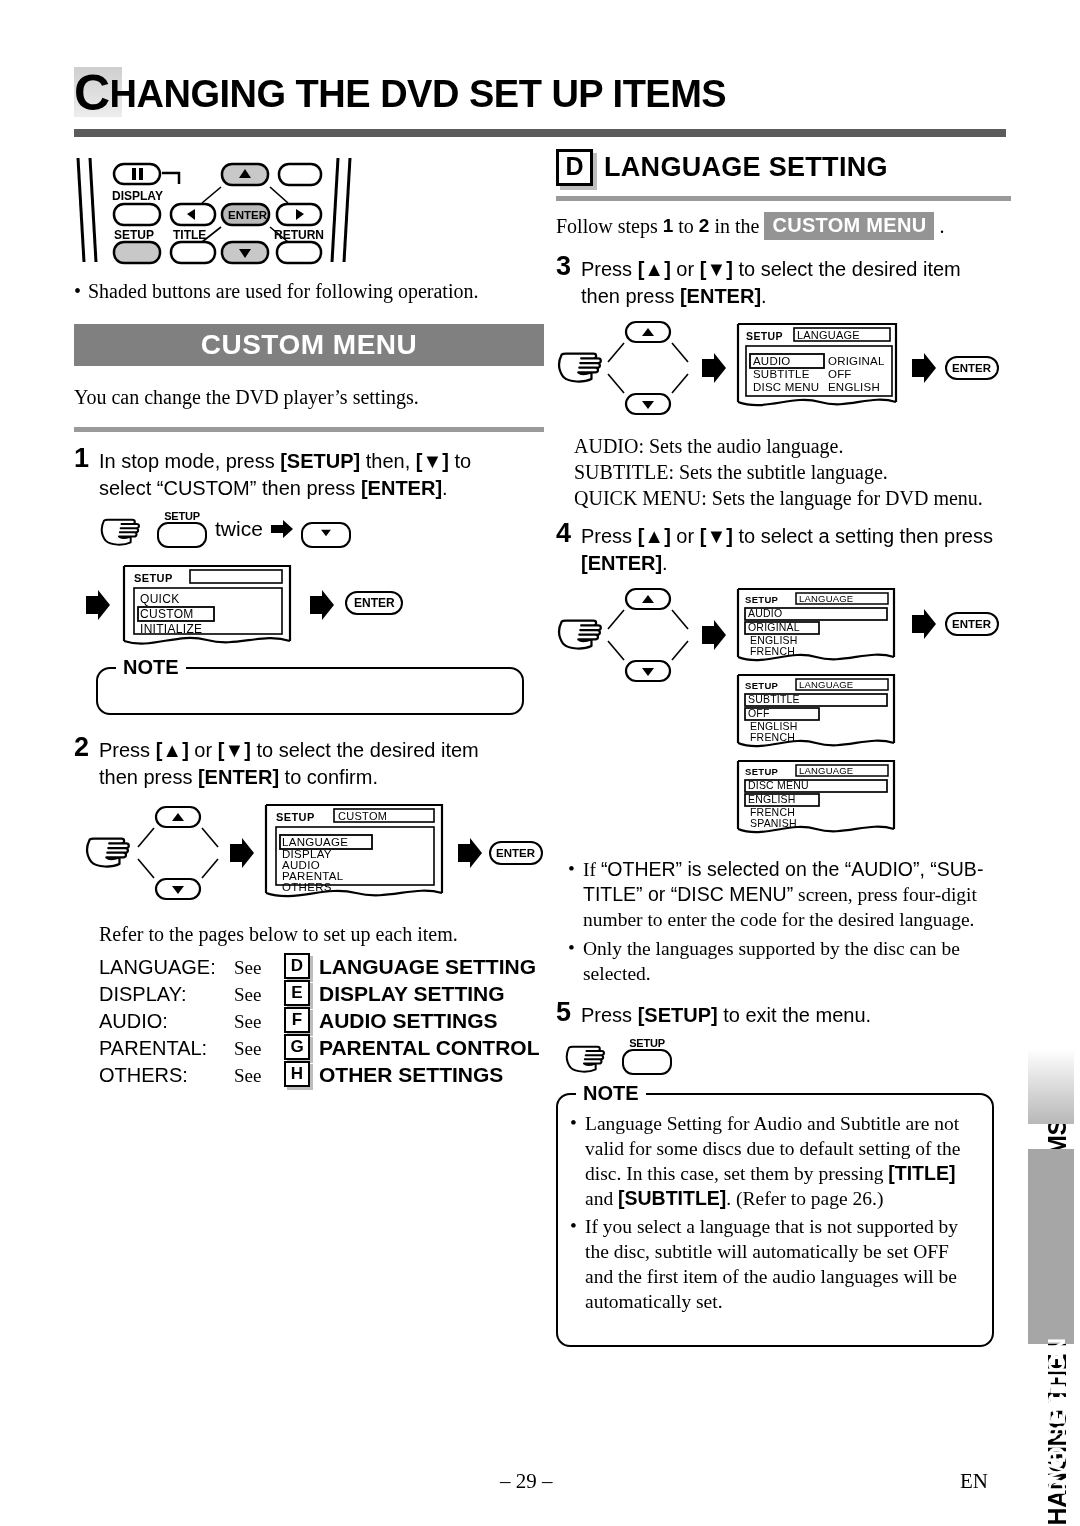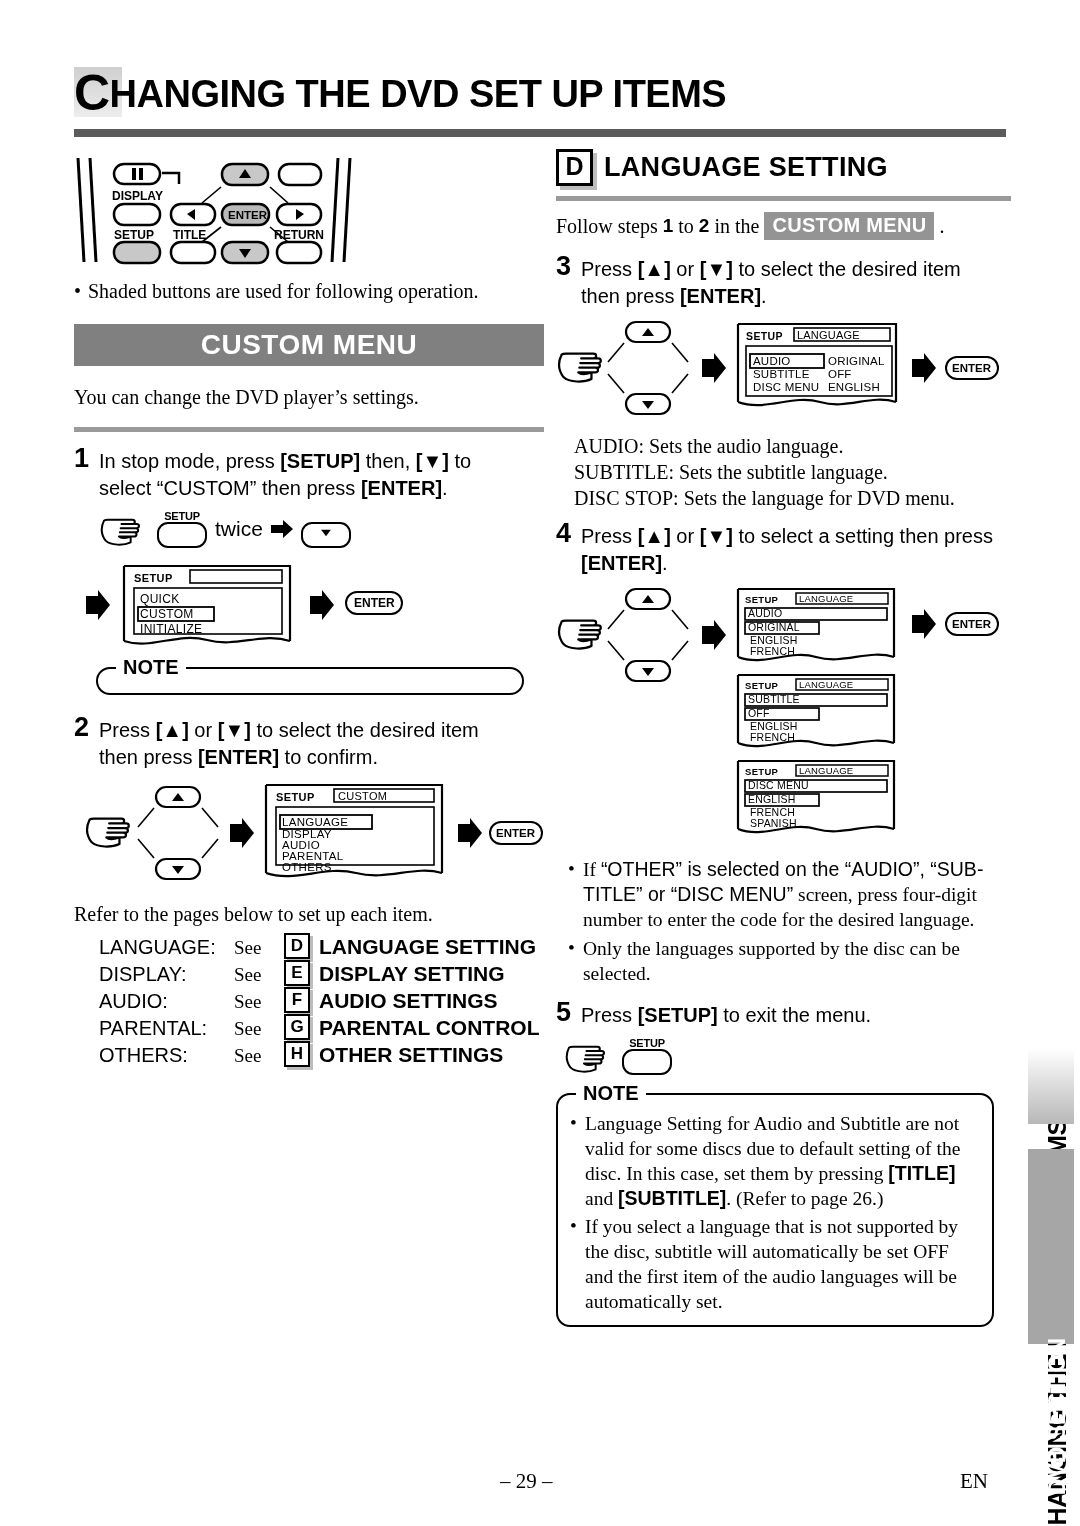--- a/index.html
+++ b/index.html
@@ -60,32 +60,32 @@
   .twice{font-family:"Liberation Sans",sans-serif;font-size:21px;}
   .arrow-r{width:22px;height:18px;}
   .arrow-r svg{display:block;}
 
   
   .diagram{position:relative;margin-top:10px;}
   .diagram svg{display:block;}
 
   
   .notebox{position:relative;border:2.5px solid #000;border-radius:14px;
-     margin-top:14px;padding:16px 12px 8px 12px;}
+     margin-top:14px;padding:16px 12px 28px 12px;}
   .notebox .label{position:absolute;top:-13px;left:18px;background:#fff;
      padding:0 7px;font-family:"Liberation Sans",sans-serif;font-weight:bold;
      font-size:20px;}
   .notebox ul{margin:0;padding:0;list-style:none;}
   .notebox li{position:relative;padding-left:15px;font-size:19.5px;
      line-height:25px;margin-bottom:3px;}
   .notebox li:before{content:"\2022";position:absolute;left:0;top:-1px;}
   .sans{font-family:"Liberation Sans",sans-serif;}
 
   
-  .refer{font-size:20px;margin-top:10px;}
+  .refer{font-size:20px;margin-top:10px;margin-left:25px;}
   .reflist{margin-top:6px;margin-left:25px;}
   .refrow{display:flex;align-items:flex-end;height:27px;}
   .refrow .nm{width:135px;font-family:"Liberation Sans",sans-serif;font-size:20px;}
   .refrow .see{width:50px;font-size:19px;}
   .boxletter{display:inline-block;width:22px;height:22px;border:2.5px solid #000;
      background:#fff;font-family:"Liberation Sans",sans-serif;font-weight:bold;
      font-size:17px;text-align:center;line-height:21px;position:relative;
      box-shadow:3px 3px 0 #bdbdbd;margin-right:9px;}
   .refrow .tt{font-family:"Liberation Sans",sans-serif;font-weight:bold;font-size:21px;}
 
@@ -406,21 +406,21 @@
         <text x="272" y="71" font-family="Liberation Sans, sans-serif" font-size="11.5" letter-spacing="0.2">ENGLISH</text>
         <path d="M356 39 L368 39 L368 33 L380 48 L368 63 L368 57 L356 57 Z" fill="#000"></path>
         <rect x="390" y="37" width="52" height="22" rx="11" fill="#fff" stroke="#000" stroke-width="2"></rect>
         <text x="396" y="52" font-family="Liberation Sans, sans-serif" font-size="11.5" font-weight="bold">ENTER</text>
       </svg>
     </div>
 
     <div class="plainlines">
       <span>AUDIO: Sets the audio language.</span><br>
       <span>SUBTITLE: Sets the subtitle language.</span><br>
-      <span>DISC STOP: Sets the language for DVD menu.</span>
+      <span>QUICK MENU: Sets the language for DVD menu.</span>
     </div>
 
     <div class="step" style="margin-top:12px;">
       <span class="num">4</span>
       <div class="body">
         <span>Press </span><span class="b">[▲]</span><span> or </span><span class="b">[▼]</span><span> to select a setting then press</span><br>
         <span class="b">[ENTER]</span><span>.</span>
       </div>
     </div>
 

